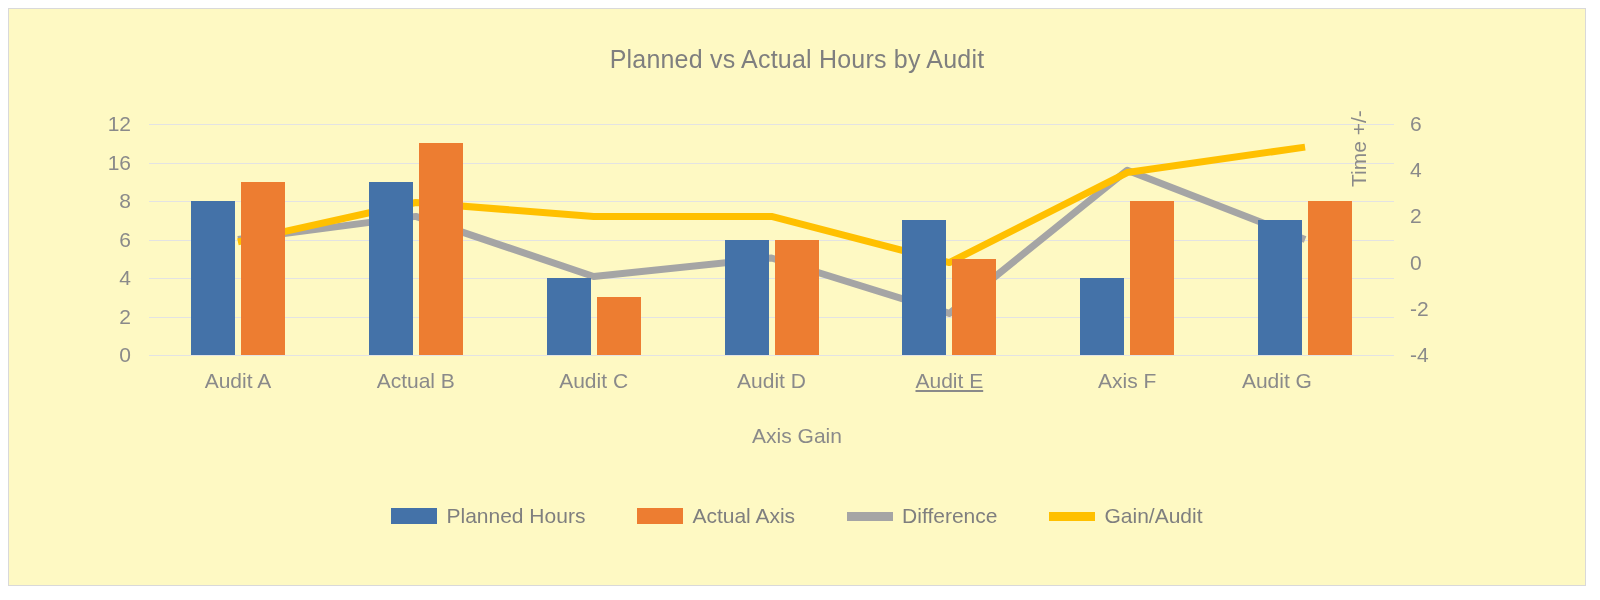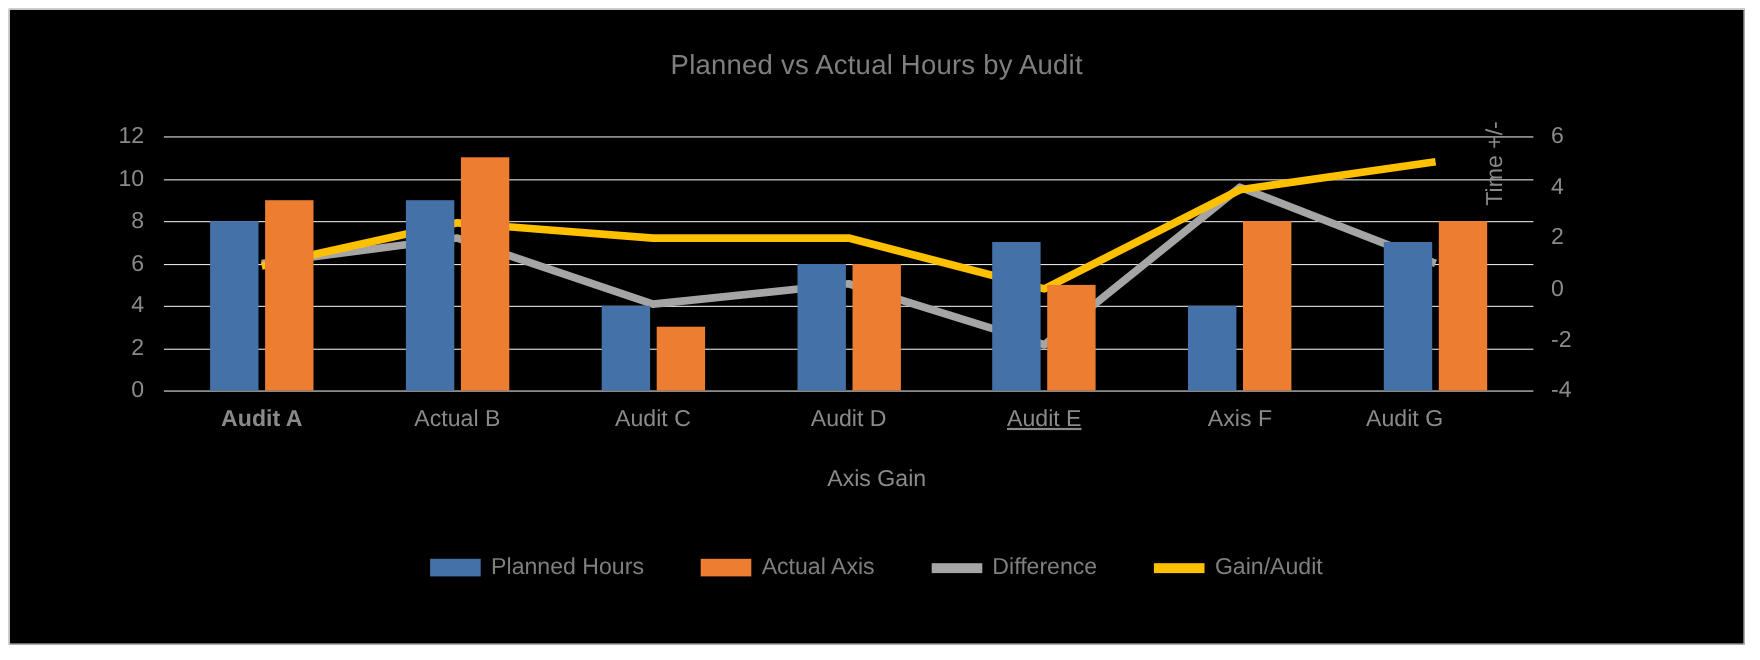--- a/index.html
+++ b/index.html
@@ -4,21 +4,21 @@
 <style>
   html,body{margin:0;padding:0;}
   body{
     width:1600px;height:600px;
     background:#ffffff;
     font-family:"Liberation Sans", sans-serif;
     overflow:hidden;
   }
   #chart-frame{
     position:absolute;left:8px;top:8px;width:1578px;height:578px;
-    border:1px solid #d9d9d9;background:#000000;box-sizing:border-box;
+    border:1px solid #d9d9d9;background:#fef9c3;box-sizing:border-box;
   }
   #chart-title{
     position:absolute;left:0;top:36px;width:100%;
     text-align:center;font-size:25px;color:#7f7f7f;
     letter-spacing:.2px;
   }
   
   #plot{
     position:absolute;left:140px;top:115px;width:1245px;height:231px;
   }
@@ -98,33 +98,33 @@
         <div class="bar actual" style="left: 1159.07px; width: 44px; height: 154px; background: rgb(237, 125, 49);"></div>
       </div>
   </div>
 
   <div id="y-ticks">
       <div class="ytick" style="left: 62px; top: 335px;">0</div>
       <div class="ytick" style="left: 62px; top: 296.5px;">2</div>
       <div class="ytick" style="left: 62px; top: 258px;">4</div>
       <div class="ytick" style="left: 62px; top: 219.5px;">6</div>
       <div class="ytick" style="left: 62px; top: 181px;">8</div>
-      <div class="ytick" style="left: 62px; top: 142.5px;">10</div>
+      <div class="ytick" style="left: 62px; top: 142.5px;">16</div>
       <div class="ytick" style="left: 62px; top: 104px;">12</div>
     </div>
   <div id="y2-ticks">
       <div class="ytick ytick-right" style="left: 1401px; top: 335px;">-4</div>
       <div class="ytick ytick-right" style="left: 1401px; top: 288.8px;">-2</div>
       <div class="ytick ytick-right" style="left: 1401px; top: 242.6px;">0</div>
       <div class="ytick ytick-right" style="left: 1401px; top: 196.4px;">2</div>
       <div class="ytick ytick-right" style="left: 1401px; top: 150.2px;">4</div>
       <div class="ytick ytick-right" style="left: 1401px; top: 104px;">6</div>
     </div>
   <div id="x-ticks">
-      <div class="xtick" style="left: 140px; width: 177.857px; font-weight: bold;">Audit A</div>
+      <div class="xtick" style="left: 140px; width: 177.857px;">Audit A</div>
       <div class="xtick" style="left: 317.857px; width: 177.857px;">Actual B</div>
       <div class="xtick" style="left: 495.714px; width: 177.857px;">Audit C</div>
       <div class="xtick" style="left: 673.571px; width: 177.857px;">Audit D</div>
       <div class="xtick" style="left: 851.429px; width: 177.857px; text-decoration: underline;">Audit E</div>
       <div class="xtick" style="left: 1029.29px; width: 177.857px;">Axis F</div>
       <div class="xtick" style="left: 1179px; width: 177.857px;">Audit G</div>
     </div>
 
   <div class="axis-title" id="y-axis-title">Hours</div>
   <div class="axis-title" id="y2-axis-title">Time +/-</div>

